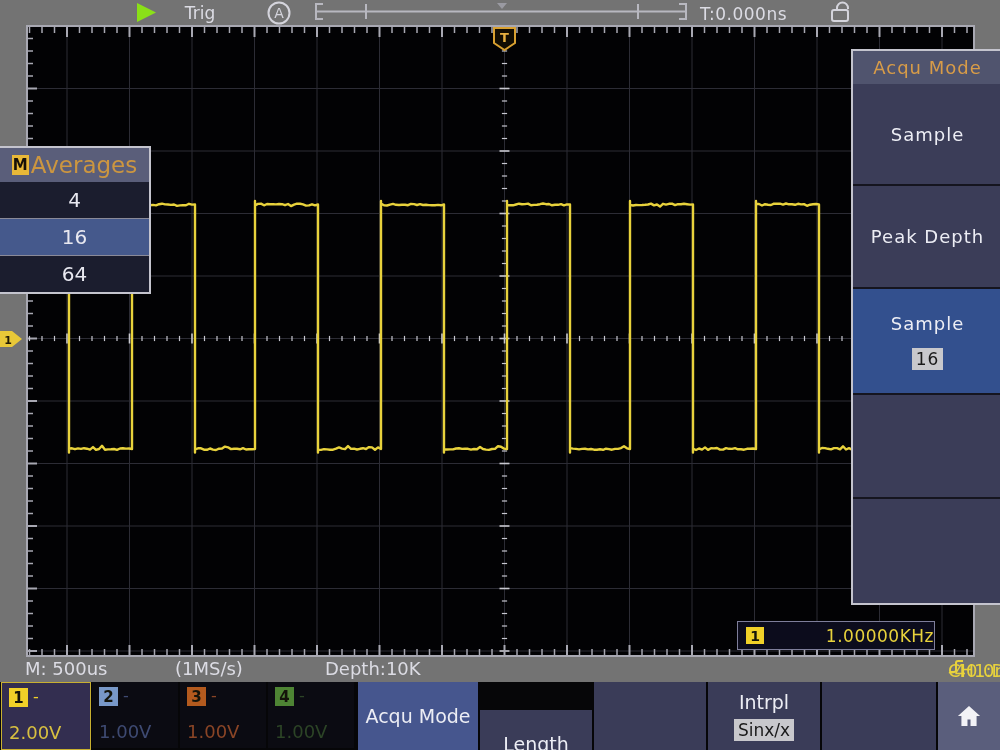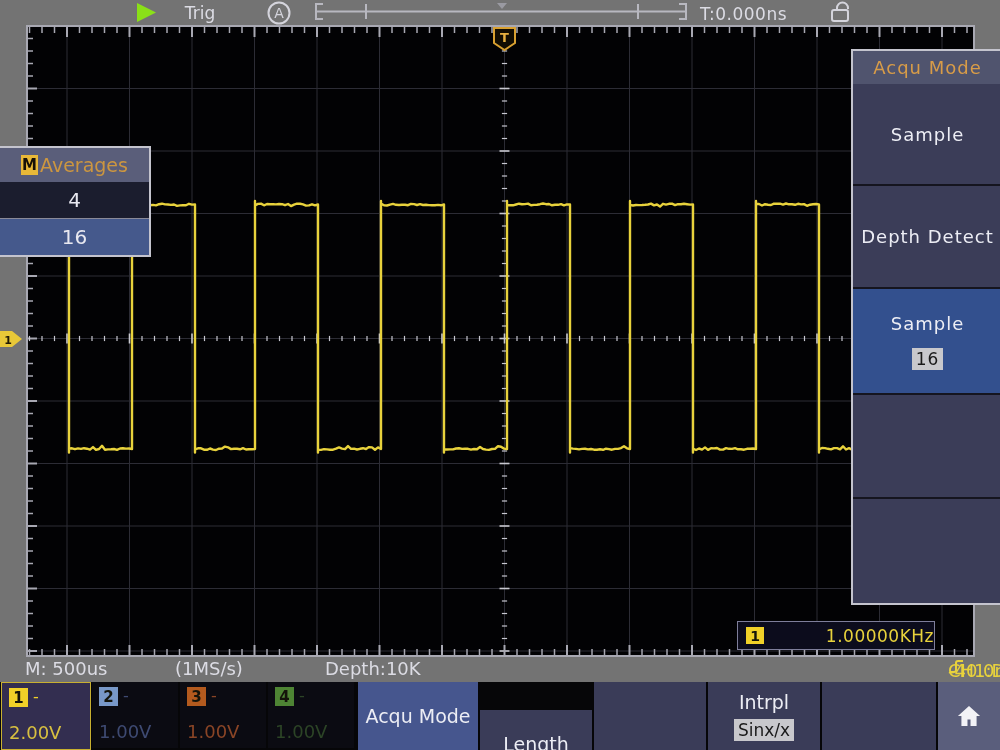--- a/index.html
+++ b/index.html
@@ -13,21 +13,21 @@
             background:#0c0c1c;border:1px solid #7e7e9a;display:flex;align-items:center;}
   .freq-badge{width:18px;height:17px;background:#f0d028;color:#14140a;font-size:14px;font-weight:bold;
               display:flex;align-items:center;justify-content:center;margin-left:8px;}
   .freq-val{color:#e8d23c;font-size:17px;flex:1;text-align:right;letter-spacing:0.5px;}
   
   .popup{position:absolute;left:0;top:146px;width:149px;z-index:6;background:#1b1d2e;
          border-top:2px solid #c4c4ce;border-right:2px solid #c4c4ce;border-bottom:2px solid #c4c4ce;}
   .popup-header{height:34px;background:#5a5e7a;display:flex;align-items:center;justify-content:center;gap:2px;}
   .m-badge{width:17px;height:20px;background:#e8b838;color:#161007;font-weight:bold;font-size:15px;
            display:flex;align-items:center;justify-content:center;}
-  .popup-title{color:#cc9640;font-size:19px;text-align:center;}
+  .popup-title{color:#cc9640;font-size:23px;text-align:center;}
   .popup-item{height:36px;border-top:1px solid #8a8a98;color:#e8e8f0;font-size:20px;
               display:flex;align-items:center;justify-content:center;cursor:default;}
   .popup-item.sel{background:#45598c;}
   
   .acqu{position:absolute;left:851px;top:49px;width:149px;height:552px;z-index:6;background:#3b3d58;
         border-left:2px solid #c4c4ce;border-top:2px solid #c4c4ce;border-bottom:2px solid #c4c4ce;
         display:flex;flex-direction:column;}
   .acqu-header{height:33px;background:#50546e;color:#d89c48;font-size:18px;letter-spacing:1px;
                display:flex;align-items:center;justify-content:center;flex:none;}
   .acqu-item{border-top:2px solid #15151f;color:#ecedf4;font-size:18px;letter-spacing:1px;
@@ -452,29 +452,30 @@
     <div class="freq-val">1.00000KHz</div>
   </div>
 
   <div class="popup">
     <div class="popup-header">
       <span class="m-badge">M</span>
       <span class="popup-title">Averages</span>
     </div>
     <div class="popup-item" style="border-top:none;">4</div>
     <div class="popup-item sel">16</div>
+    <div class="popup-item">64</div>
   </div>
 
   <div class="acqu">
     <div class="acqu-header">Acqu Mode</div>
     <div class="acqu-item" style="height:100px;border-top:none;">
       <span>Sample</span>
     </div>
     <div class="acqu-item" style="height:101px;">
-      <span>Depth Detect</span>
+      <span>Peak Depth</span>
     </div>
     <div class="acqu-item sel" style="height:104px;">
       <span>Sample</span>
       <span class="val-chip">16</span>
     </div>
     <div class="acqu-item" style="height:102px;">
       <span></span>
     </div>
     <div class="acqu-item" style="flex:1;">
       <span></span>

